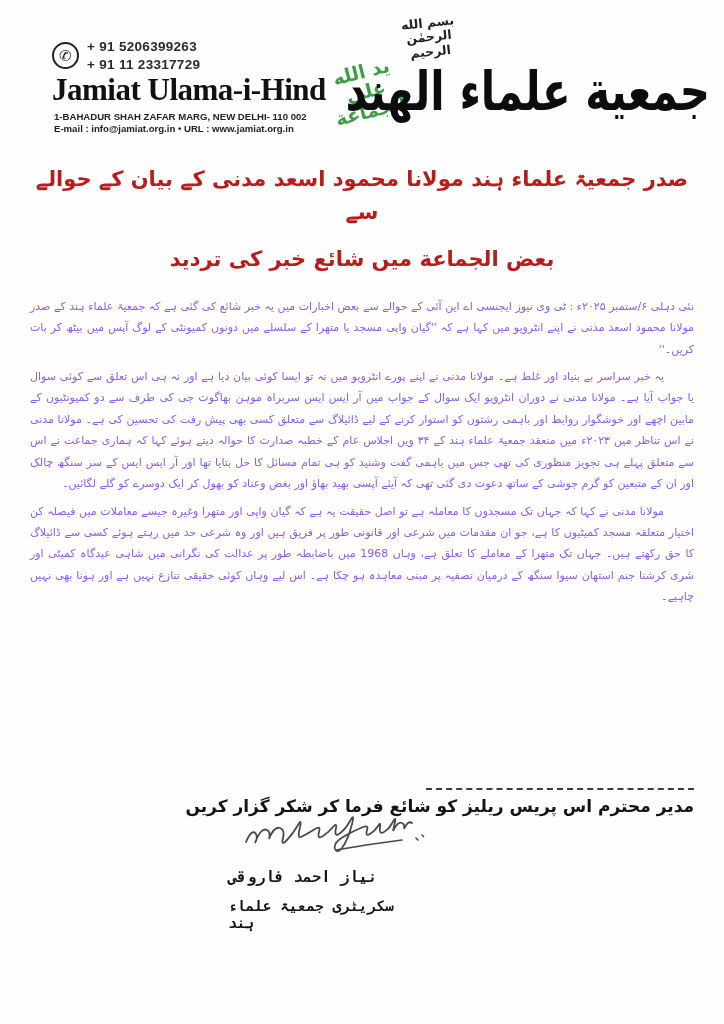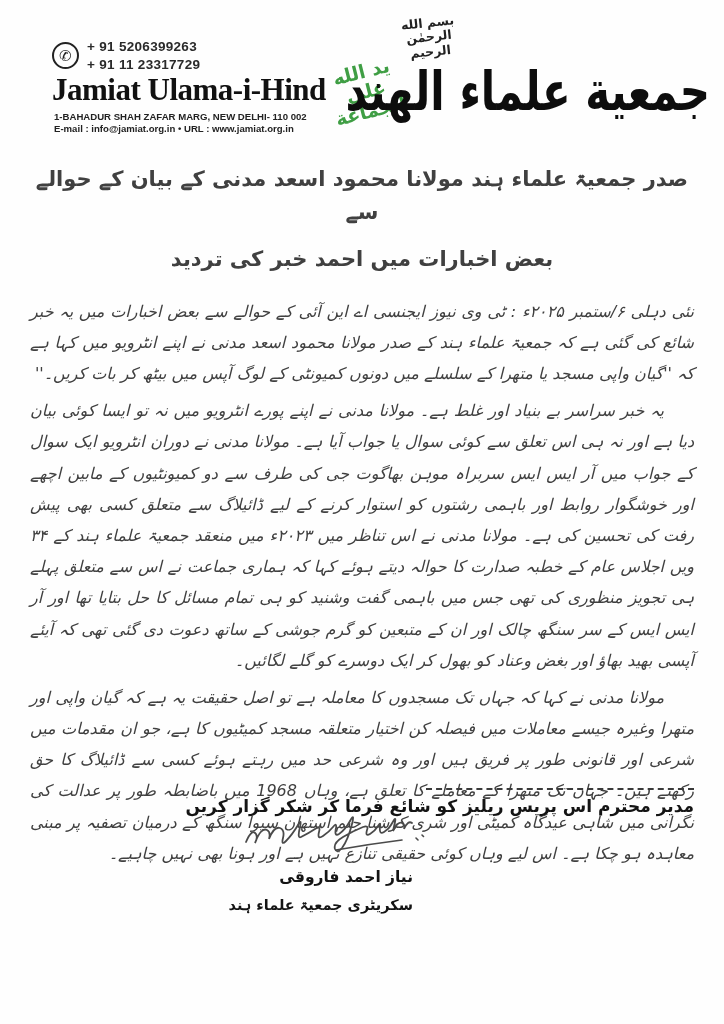--- a/index.html
+++ b/index.html
@@ -81,52 +81,51 @@
     letter-spacing: -2px;
     white-space: nowrap;
   }
 
   
   .content {
     position: absolute; left: 30px; right: 30px; top: 163px;
   }
   .heading {
     direction: rtl; text-align: center;
-    font-size: 21px; font-weight: bold; color: #404040;
+    font-size: 21px; font-weight: bold; color: #b91c1c;
     margin: 0 0 15px 0; line-height: 1.55;
   }
   .heading.second { margin-bottom: 20px; }
   .para {
     direction: rtl;
     text-align: justify;
-    font-size: 16px; line-height: 1.95;
-    color: #404040;
+    font-size: 11px; line-height: 1.95;
+    color: #8b5cf6;
     margin: 0 0 6px 0;
-    font-style: italic;
   }
   .para.indent { text-indent: 30px; }
 
   
   .dashed-line {
     position: absolute; right: 30px; top: 788px;
     width: 268px; height: 0;
     border-top: 2.5px dashed #3a3a3a;
   }
   .editor-note {
     position: absolute; right: 30px; top: 796px;
     direction: rtl;
     font-size: 17px; font-weight: bold; color: #141414;
   }
   .signature {
     position: absolute; left: 240px; top: 804px;
     width: 195px; height: 58px;
   }
   .signatory-block {
     position: absolute; left: 228px; top: 868px;
-    width: 185px; text-align: right; direction: rtl;
+    width: 185px; text-align: left; direction: rtl; font-family: Liberation Mono, monospace;
   }
   .signatory-name {
     font-size: 15.5px; font-weight: bold; color: #141414;
   }
   .signatory-title {
     font-size: 14.5px; font-weight: bold; color: #141414;
     margin-top: 11px;
   }
 </style>
 </head>
@@ -149,21 +148,21 @@
   <div class="bismillah">بسم الله الرحمٰن الرحيم</div>
 
   <div class="seal">
     <span class="seal-text" style="color: rgb(63, 158, 68);">يد الله على الجماعة</span>
   </div>
 
   <div class="calligraphy">جمعية علماء الهند</div>
 
   <div class="content">
     <h2 class="heading">صدر جمعیۃ علماء ہند مولانا محمود اسعد مدنی کے بیان کے حوالے سے</h2>
-    <h2 class="heading second">بعض اخبارات میں احمد خبر کی تردید</h2>
+    <h2 class="heading second">بعض الجماعة میں شائع خبر کی تردید</h2>
 
     <p class="para">نئی دہلی ۶/ستمبر ۲۰۲۵ء : ٹی وی نیوز ایجنسی اے این آئی کے حوالے سے بعض اخبارات میں یہ خبر شائع کی گئی ہے کہ جمعیۃ علماء ہند کے صدر مولانا محمود اسعد مدنی نے اپنے انٹرویو میں کہا ہے کہ ''گیان واپی مسجد یا متھرا کے سلسلے میں دونوں کمیونٹی کے لوگ آپس میں بیٹھ کر بات کریں۔''</p>
     <p class="para indent">یہ خبر سراسر بے بنیاد اور غلط ہے۔ مولانا مدنی نے اپنے پورے انٹرویو میں نہ تو ایسا کوئی بیان دیا ہے اور نہ ہی اس تعلق سے کوئی سوال یا جواب آیا ہے۔ مولانا مدنی نے دوران انٹرویو ایک سوال کے جواب میں آر ایس ایس سربراہ موہن بھاگوت جی کی طرف سے دو کمیونٹیوں کے مابین اچھے اور خوشگوار روابط اور باہمی رشتوں کو استوار کرنے کے لیے ڈائیلاگ سے متعلق کسی بھی پیش رفت کی تحسین کی ہے۔ مولانا مدنی نے اس تناظر میں ۲۰۲۳ء میں منعقد جمعیۃ علماء ہند کے ۳۴ ویں اجلاس عام کے خطبہ صدارت کا حوالہ دیتے ہوئے کہا کہ ہماری جماعت نے اس سے متعلق پہلے ہی تجویز منظوری کی تھی جس میں باہمی گفت وشنید کو ہی تمام مسائل کا حل بتایا تھا اور آر ایس ایس کے سر سنگھ چالک اور ان کے متبعین کو گرم جوشی کے ساتھ دعوت دی گئی تھی کہ آیئے آپسی بھید بھاؤ اور بغض وعناد کو بھول کر ایک دوسرے کو گلے لگائیں۔</p>
     <p class="para indent">مولانا مدنی نے کہا کہ جہاں تک مسجدوں کا معاملہ ہے تو اصل حقیقت یہ ہے کہ گیان واپی اور متھرا وغیرہ جیسے معاملات میں فیصلہ کن اختیار متعلقہ مسجد کمیٹیوں کا ہے، جو ان مقدمات میں شرعی اور قانونی طور پر فریق ہیں اور وہ شرعی حد میں رہتے ہوئے کسی سے ڈائیلاگ کا حق رکھتے ہیں۔ جہاں تک متھرا کے معاملے کا تعلق ہے، وہاں 1968 میں باضابطہ طور پر عدالت کی نگرانی میں شاہی عیدگاہ کمیٹی اور شری کرشنا جنم استھان سیوا سنگھ کے درمیان تصفیہ پر مبنی معاہدہ ہو چکا ہے۔ اس لیے وہاں کوئی حقیقی تنازع نہیں ہے اور ہونا بھی نہیں چاہیے۔</p>
   </div>
 
   <div class="dashed-line"></div>
   <div class="editor-note">مدیر محترم اس پریس ریلیز کو شائع فرما کر شکر گزار کریں</div>
 
   <div class="signature">

